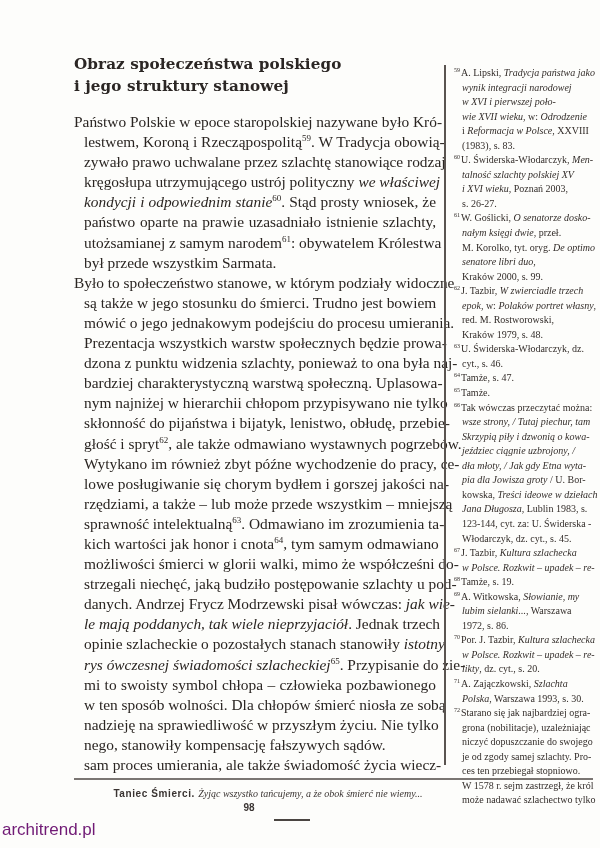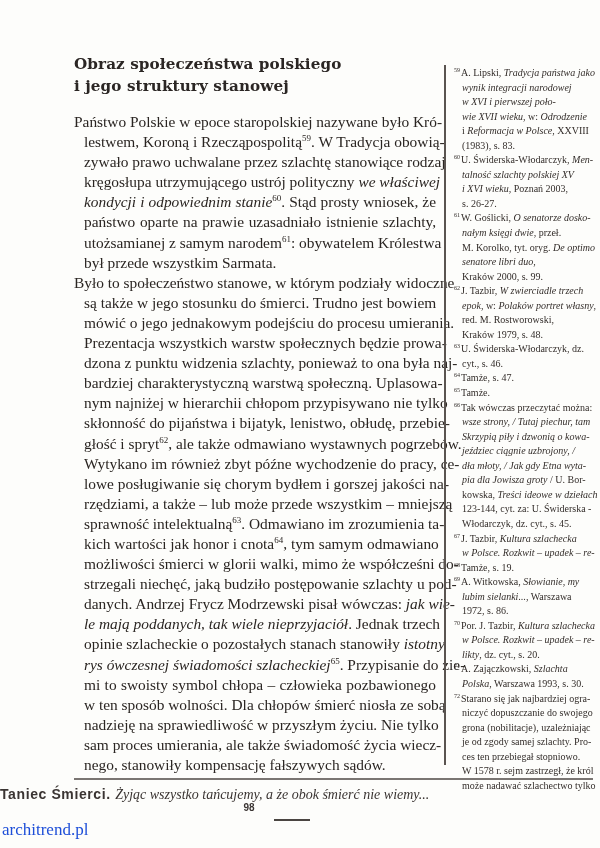--- a/index.html
+++ b/index.html
@@ -34,35 +34,35 @@
     font-family: "Liberation Serif", serif; font-size: 10px; line-height: 14.55px; color: #332d2a;
   }
   .notes .ln { display: block; white-space: nowrap; }
   .notes .ln.cont { padding-left: 8px; }
   .notes sup { font-size: 6px; line-height: 0; vertical-align: 4px; margin-right: 1px; }
   .notes i { font-style: italic; }
   .hrule {
     position: absolute; left: 74px; top: 778px; width: 519px; height: 2px; background: #7a7572;
   }
   .running {
-    position: absolute; left: 0; width: 536px; top: 788px; 
-    font-size: 14px; line-height: 12px; color: #3a3432;
+    position: absolute; left: 0; width: 536px; top: 788px; text-align: center;
+    font-size: 10px; line-height: 12px; color: #3a3432;
   }
   .running .bold { font-family: "Liberation Sans", sans-serif; font-weight: bold; letter-spacing: 0.6px; }
   .running i { font-family: "Liberation Serif", serif; font-style: italic; }
   .pageno {
     position: absolute; left: 0; width: 498px; top: 802px; text-align: center;
     font-family: "Liberation Sans", sans-serif; font-weight: bold; font-size: 10px; color: #3a3432;
   }
   .pageno-rule {
     position: absolute; left: 274px; top: 819px; width: 36px; height: 1.5px; background: #4a4542;
   }
   .watermark {
     position: absolute; left: 2px; top: 820px;
-    font-family: Liberation Serif, serif; font-size: 17px; color: #1d4ed8;
+    font-family: Liberation Sans, sans-serif; font-size: 17px; color: #701a75;
   }
 </style>
 </head>
 <body>
 
 <div class="page">
   <div class="title">
     <span>Obraz społeczeństwa polskiego</span>
     <span>i jego struktury stanowej</span>
   </div>
@@ -92,22 +92,22 @@
       <span class="ln indent"><span>kich wartości jak honor i cnota</span><sup>64</sup><span>, tym samym odmawiano</span></span>
       <span class="ln indent"><span>możliwości śmierci w glorii walki, mimo że współcześni do-</span></span>
       <span class="ln indent"><span>strzegali niechęć, jaką budziło postępowanie szlachty u pod-</span></span>
       <span class="ln indent"><span>danych. Andrzej Frycz Modrzewski pisał wówczas: </span><i>jak wie-</i></span>
       <span class="ln indent"><i>le mają poddanych, tak wiele nieprzyjaciół</i><span>. Jednak trzech</span></span>
       <span class="ln indent"><span>opinie szlacheckie o pozostałych stanach stanowiły </span><i>istotny</i></span>
       <span class="ln indent"><i>rys ówczesnej świadomości szlacheckiej</i><sup>65</sup><span>. Przypisanie do zie-</span></span>
       <span class="ln indent"><span>mi to swoisty symbol chłopa – człowieka pozbawionego</span></span>
       <span class="ln indent"><span>w ten sposób wolności. Dla chłopów śmierć niosła ze sobą</span></span>
       <span class="ln indent"><span>nadzieję na sprawiedliwość w przyszłym życiu. Nie tylko</span></span>
+      <span class="ln indent last"><span>nego, stanowiły kompensację fałszywych sądów.</span></span>
       <span class="ln indent"><span>sam proces umierania, ale także świadomość życia wiecz-</span></span>
-      <span class="ln indent last"><span>nego, stanowiły kompensację fałszywych sądów.</span></span>
     </div>
 
   <div class="vrule"></div>
 
   <div class="notes" id="notes">
       <span class="ln"><sup>59</sup><span>A. Lipski, </span><i>Tradycja państwa jako</i></span>
       <span class="ln cont"><i>wynik integracji narodowej</i></span>
       <span class="ln cont"><i>w XVI i pierwszej poło-</i></span>
       <span class="ln cont"><i>wie XVII wieku</i><span>, w: </span><i>Odrodzenie</i></span>
       <span class="ln cont"><span>i </span><i>Reformacja w Polsce</i><span>, XXVIII</span></span>
@@ -129,36 +129,37 @@
       <span class="ln cont"><span>cyt., s. 46.</span></span>
       <span class="ln"><sup>64</sup><span>Tamże, s. 47.</span></span>
       <span class="ln"><sup>65</sup><span>Tamże.</span></span>
       <span class="ln"><sup>66</sup><span>Tak wówczas przeczytać można:</span></span>
       <span class="ln cont"><i>wsze strony, / Tutaj piechur, tam</i></span>
       <span class="ln cont"><i>Skrzypią piły i dzwonią o kowa-</i></span>
       <span class="ln cont"><i>jeździec ciągnie uzbrojony, /</i></span>
       <span class="ln cont"><i>dła młoty, / Jak gdy Etna wyta-</i></span>
       <span class="ln cont"><i>pia dla Jowisza groty</i><span> / U. Bor-</span></span>
       <span class="ln cont"><span>kowska, </span><i>Treści ideowe w dziełach</i></span>
+      <span class="ln cont"><i>Jana Długosza</i><span>, Lublin 1983, s.</span></span>
       <span class="ln cont"><span>123-144, cyt. za: U. Świderska -</span></span>
       <span class="ln cont"><span>Włodarczyk, dz. cyt., s. 45.</span></span>
       <span class="ln"><sup>67</sup><span>J. Tazbir, </span><i>Kultura szlachecka</i></span>
       <span class="ln cont"><i>w Polsce. Rozkwit – upadek – re-</i></span>
       <span class="ln"><sup>68</sup><span>Tamże, s. 19.</span></span>
       <span class="ln"><sup>69</sup><span>A. Witkowska, </span><i>Słowianie, my</i></span>
       <span class="ln cont"><i>lubim sielanki...</i><span>, Warszawa</span></span>
       <span class="ln cont"><span>1972, s. 86.</span></span>
       <span class="ln"><sup>70</sup><span>Por. J. Tazbir, </span><i>Kultura szlachecka</i></span>
       <span class="ln cont"><i>w Polsce. Rozkwit – upadek – re-</i></span>
       <span class="ln cont"><i>likty</i><span>, dz. cyt., s. 20.</span></span>
       <span class="ln"><sup>71</sup><span>A. Zajączkowski, </span><i>Szlachta</i></span>
       <span class="ln cont"><i>Polska</i><span>, Warszawa 1993, s. 30.</span></span>
       <span class="ln"><sup>72</sup><span>Starano się jak najbardziej ogra-</span></span>
+      <span class="ln cont"><span>grona (nobilitacje), uzależniając</span></span>
       <span class="ln cont"><span>niczyć dopuszczanie do swojego</span></span>
-      <span class="ln cont"><span>grona (nobilitacje), uzależniając</span></span>
       <span class="ln cont"><span>je od zgody samej szlachty. Pro-</span></span>
       <span class="ln cont"><span>ces ten przebiegał stopniowo.</span></span>
       <span class="ln cont"><span>W 1578 r. sejm zastrzegł, że król</span></span>
       <span class="ln cont"><span>może nadawać szlachectwo tylko</span></span>
     </div>
 
   <div class="hrule"></div>
 
   <div class="running">
     <span class="bold">Taniec Śmierci.</span>

